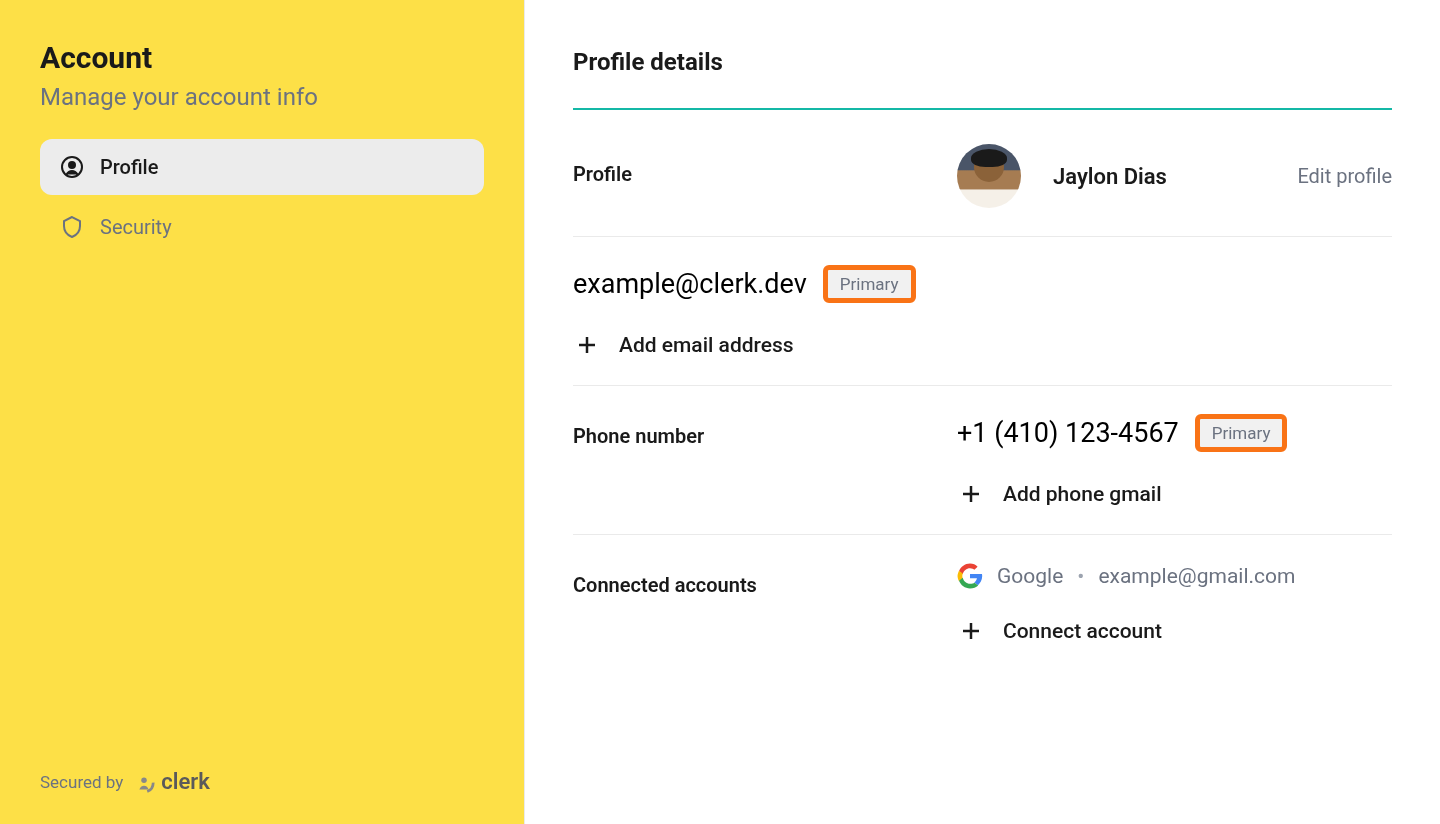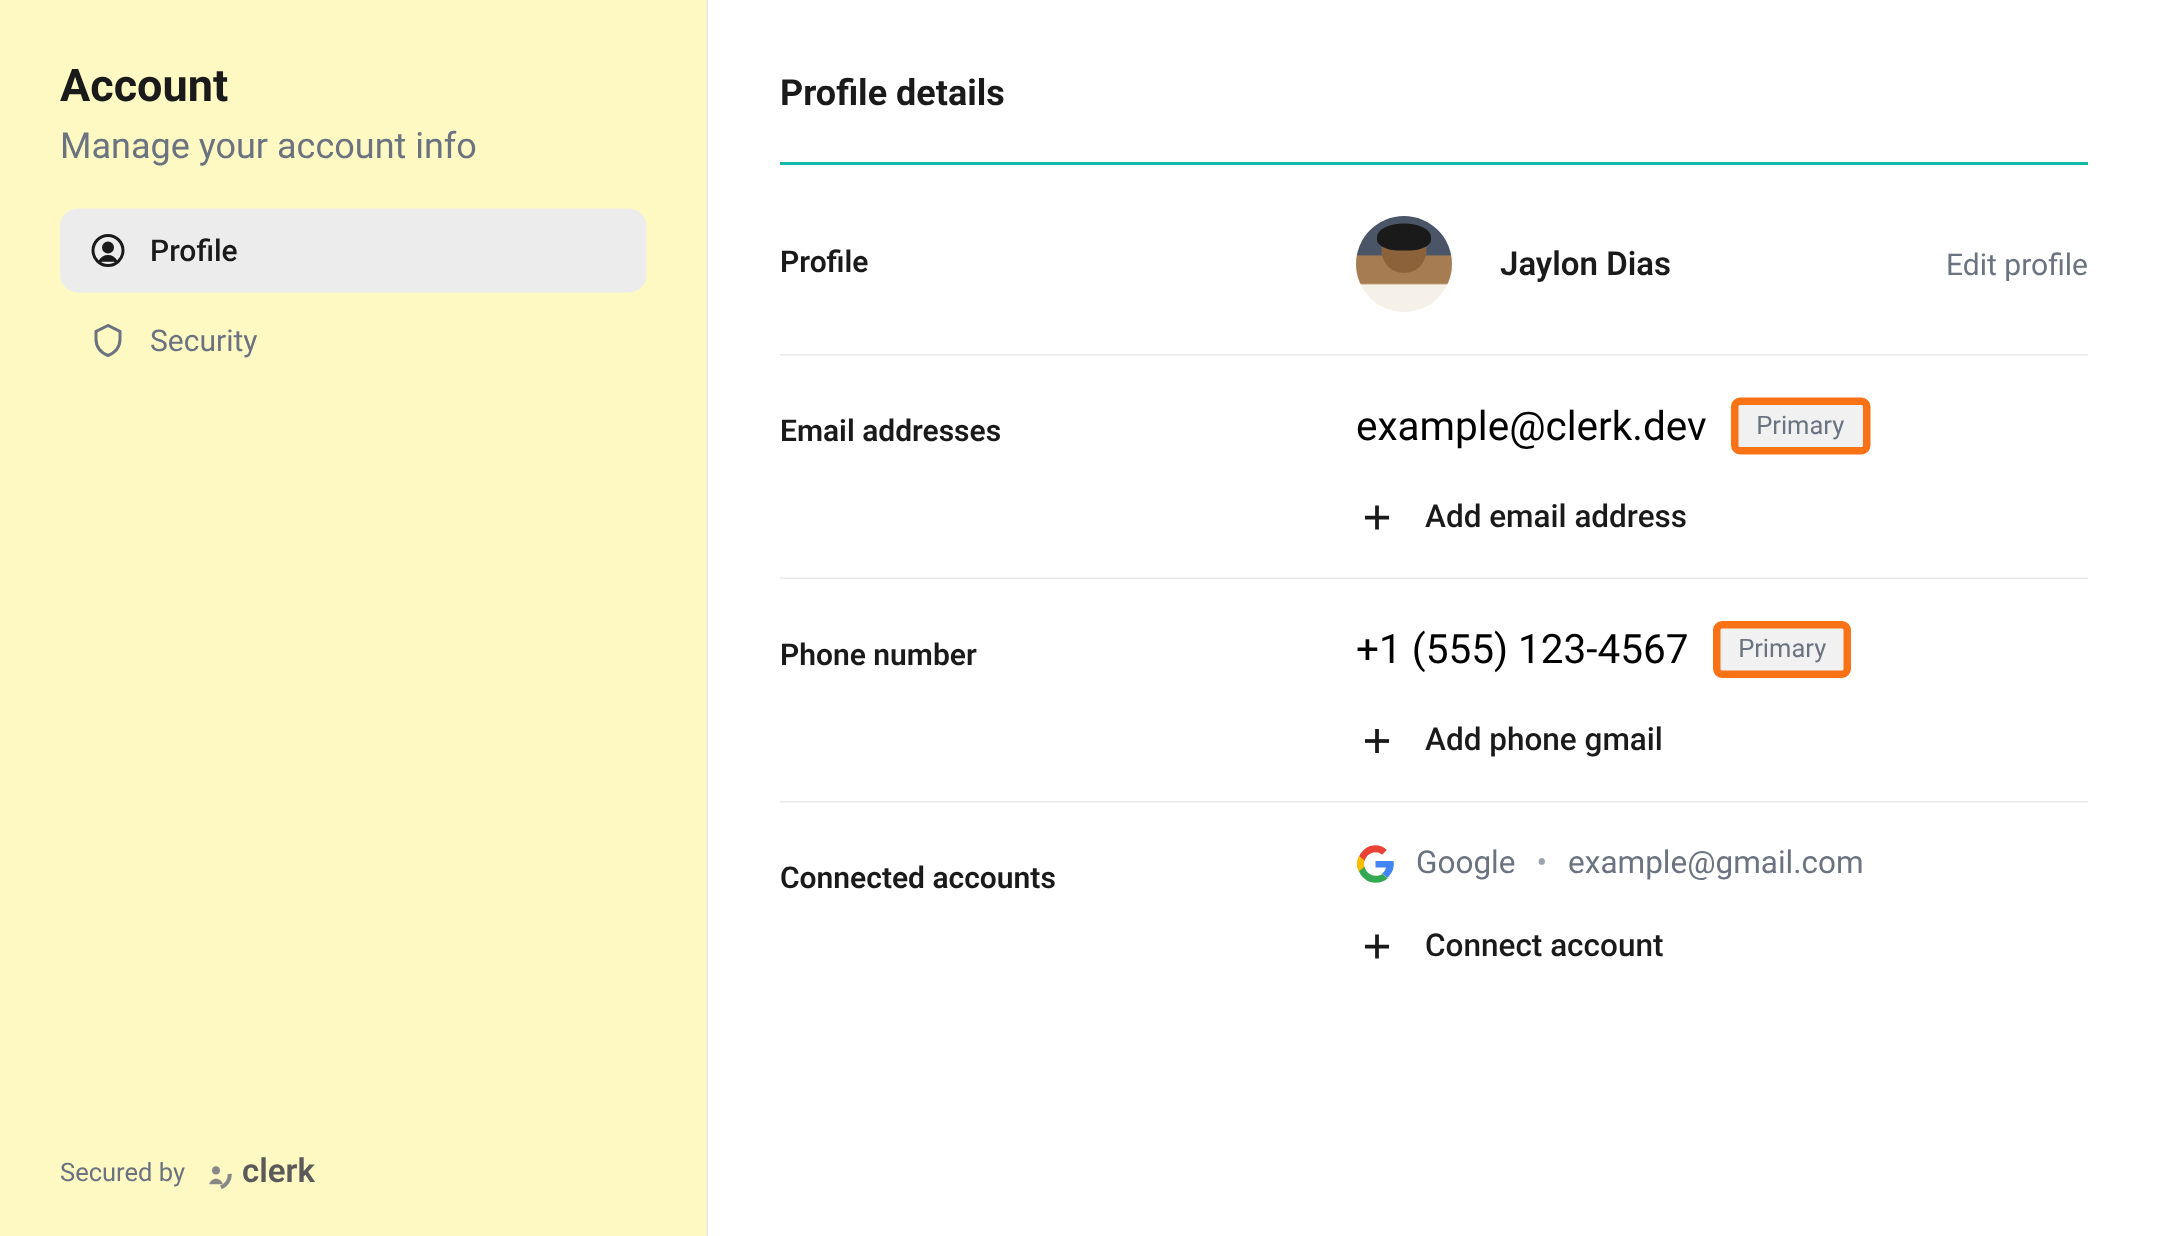--- a/index.html
+++ b/index.html
@@ -9,22 +9,22 @@
     }
     body {
       font-family: -apple-system, BlinkMacSystemFont, 'Segoe UI', Roboto, 'Helvetica Neue', Arial, sans-serif;
       width: 1440px;
       height: 824px;
       display: flex;
       background: #fff;
       color: #1a1a1a;
     }
     .sidebar {
-      width: 472px;
-      background: #fef9c3;
+      width: 525px;
+      background: #fde047;
       border-right: 1px solid #eaeaea;
       padding: 40px 40px 30px 40px;
       display: flex;
       flex-direction: column;
     }
     .sidebar-header h1 {
       font-size: 30px;
       font-weight: 700;
       color: #1a1a1a;
       margin-bottom: 8px;
@@ -271,21 +271,20 @@
         <div class="profile-info">
           <div class="avatar"></div>
           <span class="profile-name">Jaylon Dias</span>
         </div>
         <span class="edit-link">Edit profile</span>
       </div>
     </div>
   </div>
 
   <div class="section">
-    <div class="section-label">Email addresses</div>
     <div class="section-content">
       <div class="value-row">
         <span class="value-text">example@clerk.dev</span>
         <span class="badge">Primary</span>
       </div>
       <div class="add-button">
         <span class="plus">
           <svg viewBox="0 0 24 24" stroke="currentColor" stroke-width="2.5" fill="none">
             <line x1="12" y1="4" x2="12" y2="20"></line>
             <line x1="4" y1="12" x2="20" y2="12"></line>
@@ -293,21 +292,21 @@
         </span>
         <span>Add email address</span>
       </div>
     </div>
   </div>
 
   <div class="section">
     <div class="section-label">Phone number</div>
     <div class="section-content">
       <div class="value-row">
-        <span class="value-text">+1 (555) 123-4567</span>
+        <span class="value-text">+1 (410) 123-4567</span>
         <span class="badge">Primary</span>
       </div>
       <div class="add-button">
         <span class="plus">
           <svg viewBox="0 0 24 24" stroke="currentColor" stroke-width="2.5" fill="none">
             <line x1="12" y1="4" x2="12" y2="20"></line>
             <line x1="4" y1="12" x2="20" y2="12"></line>
           </svg>
         </span>
         <span>Add phone gmail</span>

